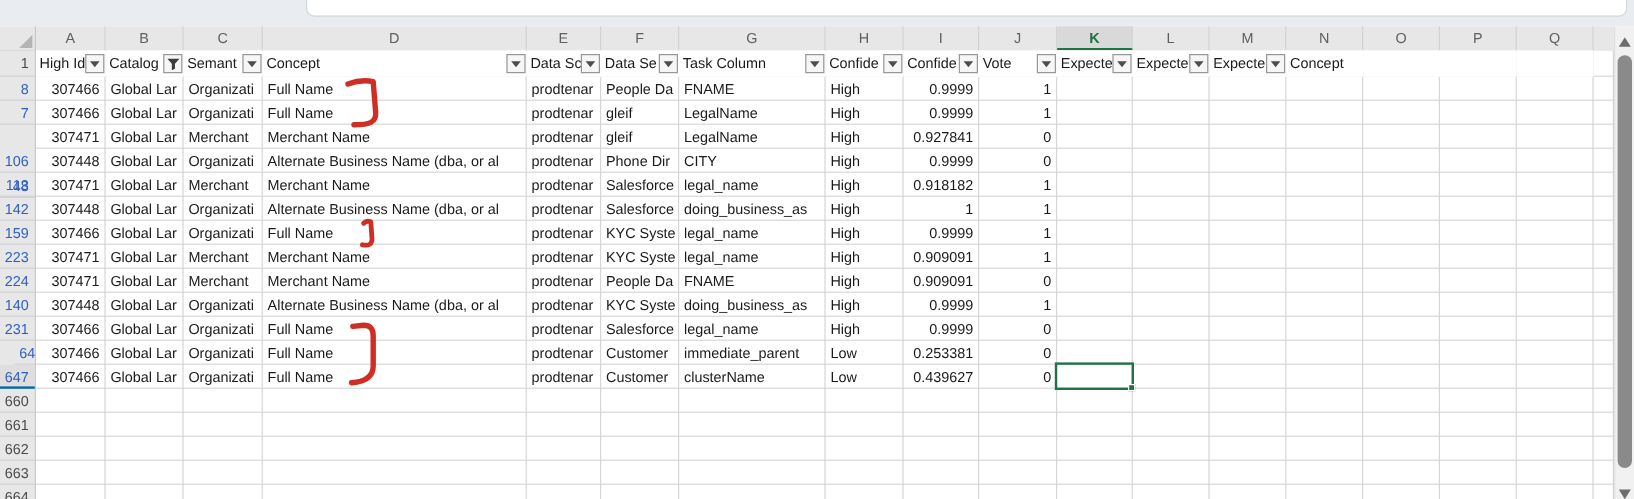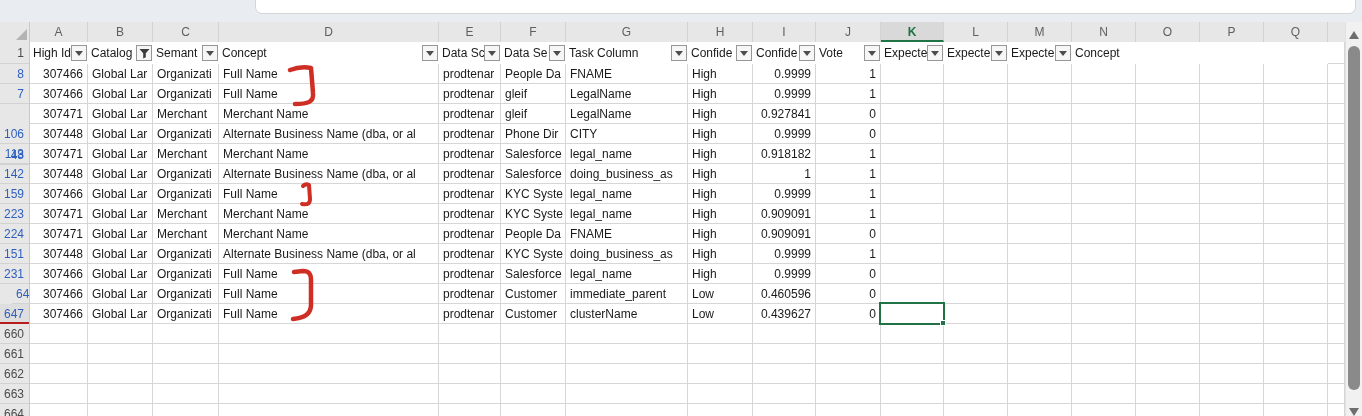--- a/index.html
+++ b/index.html
@@ -20,21 +20,21 @@
     border-bottom:11px solid #b4b4b4;border-left:11px solid transparent;}
   .colhdr{position:absolute;top:0;height:20px;line-height:20px;text-align:center;color:#5f5f5f;
     border-right:1px solid #d2d2d2;box-sizing:border-box;cursor:default;}
   .colhdr.sel{background:#d9d9d9;color:#1e7245;border-bottom:2px solid #217346;font-weight:bold;}
   
   .rowband{position:absolute;left:0;top:42px;width:30px;height:374px;background:#e7e7e7;
     border-right:1px solid #c9c9c9;box-sizing:border-box;}
   .rowhdr{position:absolute;left:0;width:29px;text-align:right;padding-right:5px;box-sizing:border-box;
     color:#4a4a4a;border-bottom:1px solid #d2d2d2;cursor:default;}
   .rowhdr.blue{color:#2e5fbe;}
-  .rowhdr.sel{border-bottom:2px solid #b91c1c;background:#dedede;}
+  .rowhdr.sel{border-bottom:2px solid #0369a1;background:#dedede;}
   
   #grid{position:absolute;left:30px;top:42px;width:1315px;height:374px;background:#fff;}
   .vline{position:absolute;top:42px;width:1px;height:374px;background:#d6d6d6;}
   .hline{position:absolute;left:30px;width:1315px;height:1px;background:#d6d6d6;}
   .cell{position:absolute;height:20px;line-height:20px;white-space:nowrap;overflow:hidden;
     box-sizing:border-box;padding-left:4px;cursor:cell;}
   .cell.num{text-align:right;padding-right:5px;padding-left:0;}
   .hcell{position:absolute;top:42px;height:22px;line-height:22px;white-space:nowrap;overflow:hidden;
     box-sizing:border-box;padding-left:3px;background:#fff;cursor:cell;}
   .fbtn{position:absolute;top:3px;right:1px;width:16px;height:16px;background:#f6f6f6;
@@ -90,21 +90,21 @@
       <div class="rowhdr" style="top: 0px; height: 22px; line-height: 22px;">1</div>
       <div class="rowhdr blue" style="top: 22px; height: 20px; line-height: 20px;">8</div>
       <div class="rowhdr blue" style="top: 42px; height: 20px; line-height: 20px;">7</div>
       <div class="rowhdr blue" style="top: 62px; height: 20px; line-height: 20px; margin-top: 41px;">48</div>
       <div class="rowhdr blue" style="top: 82px; height: 20px; line-height: 20px;">106</div>
       <div class="rowhdr blue" style="top: 102px; height: 20px; line-height: 20px;">113</div>
       <div class="rowhdr blue" style="top: 122px; height: 20px; line-height: 20px;">142</div>
       <div class="rowhdr blue" style="top: 142px; height: 20px; line-height: 20px;">159</div>
       <div class="rowhdr blue" style="top: 162px; height: 20px; line-height: 20px;">223</div>
       <div class="rowhdr blue" style="top: 182px; height: 20px; line-height: 20px;">224</div>
-      <div class="rowhdr blue" style="top: 202px; height: 20px; line-height: 20px;">151</div>
+      <div class="rowhdr blue" style="top: 202px; height: 20px; line-height: 20px;">140</div>
       <div class="rowhdr blue" style="top: 222px; height: 20px; line-height: 20px;">231</div>
       <div class="rowhdr blue" style="top: 242px; height: 20px; line-height: 20px; margin-left: 12px;">646</div>
       <div class="rowhdr blue sel" style="top: 262px; height: 20px; line-height: 20px;">647</div>
       <div class="rowhdr" style="top: 282px; height: 20px; line-height: 20px;">660</div>
       <div class="rowhdr" style="top: 302px; height: 20px; line-height: 20px;">661</div>
       <div class="rowhdr" style="top: 322px; height: 20px; line-height: 20px;">662</div>
       <div class="rowhdr" style="top: 342px; height: 20px; line-height: 20px;">663</div>
       <div class="rowhdr" style="top: 362px; height: 20px; line-height: 20px;">664</div>
     </div>
 
@@ -381,21 +381,21 @@
       <div class="cell" style="left: 1200px; top: 264px; width: 64px;"></div>
       <div class="cell" style="left: 1264px; top: 264px; width: 64px;"></div>
       <div class="cell num" style="left: 30px; top: 284px; width: 58px;">307466</div>
       <div class="cell" style="left: 88px; top: 284px; width: 65px;">Global Lar</div>
       <div class="cell" style="left: 153px; top: 284px; width: 66px;">Organizati</div>
       <div class="cell" style="left: 219px; top: 284px; width: 220px;">Full Name</div>
       <div class="cell" style="left: 439px; top: 284px; width: 62px;">prodtenar</div>
       <div class="cell" style="left: 501px; top: 284px; width: 65px;">Customer</div>
       <div class="cell" style="left: 566px; top: 284px; width: 122px;">immediate_parent</div>
       <div class="cell" style="left: 688px; top: 284px; width: 65px;">Low</div>
-      <div class="cell num" style="left: 753px; top: 284px; width: 63px;">0.460596</div>
+      <div class="cell num" style="left: 753px; top: 284px; width: 63px;">0.253381</div>
       <div class="cell num" style="left: 816px; top: 284px; width: 65px;">0</div>
       <div class="cell" style="left: 881px; top: 284px; width: 63px;"></div>
       <div class="cell" style="left: 944px; top: 284px; width: 64px;"></div>
       <div class="cell" style="left: 1008px; top: 284px; width: 64px;"></div>
       <div class="cell" style="left: 1072px; top: 284px; width: 64px;"></div>
       <div class="cell" style="left: 1136px; top: 284px; width: 64px;"></div>
       <div class="cell" style="left: 1200px; top: 284px; width: 64px;"></div>
       <div class="cell" style="left: 1264px; top: 284px; width: 64px;"></div>
       <div class="cell num" style="left: 30px; top: 304px; width: 58px;">307466</div>
       <div class="cell" style="left: 88px; top: 304px; width: 65px;">Global Lar</div>

